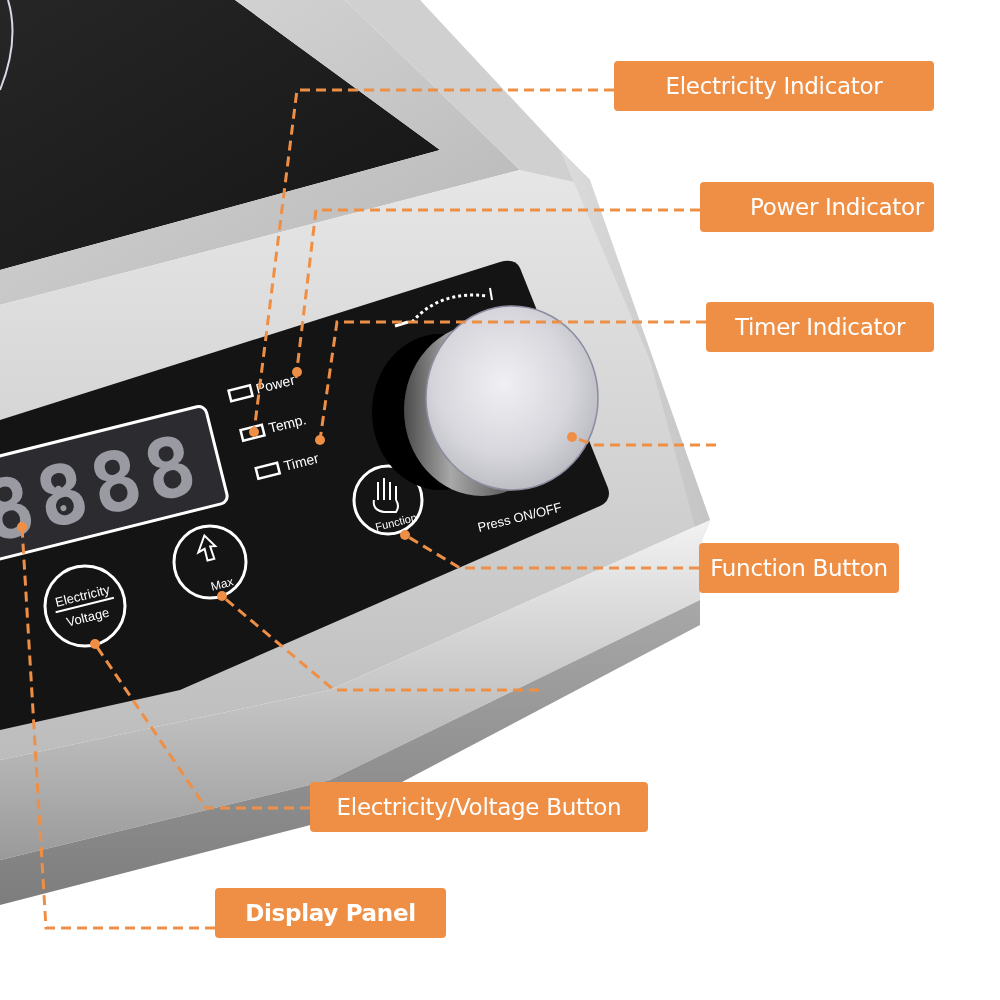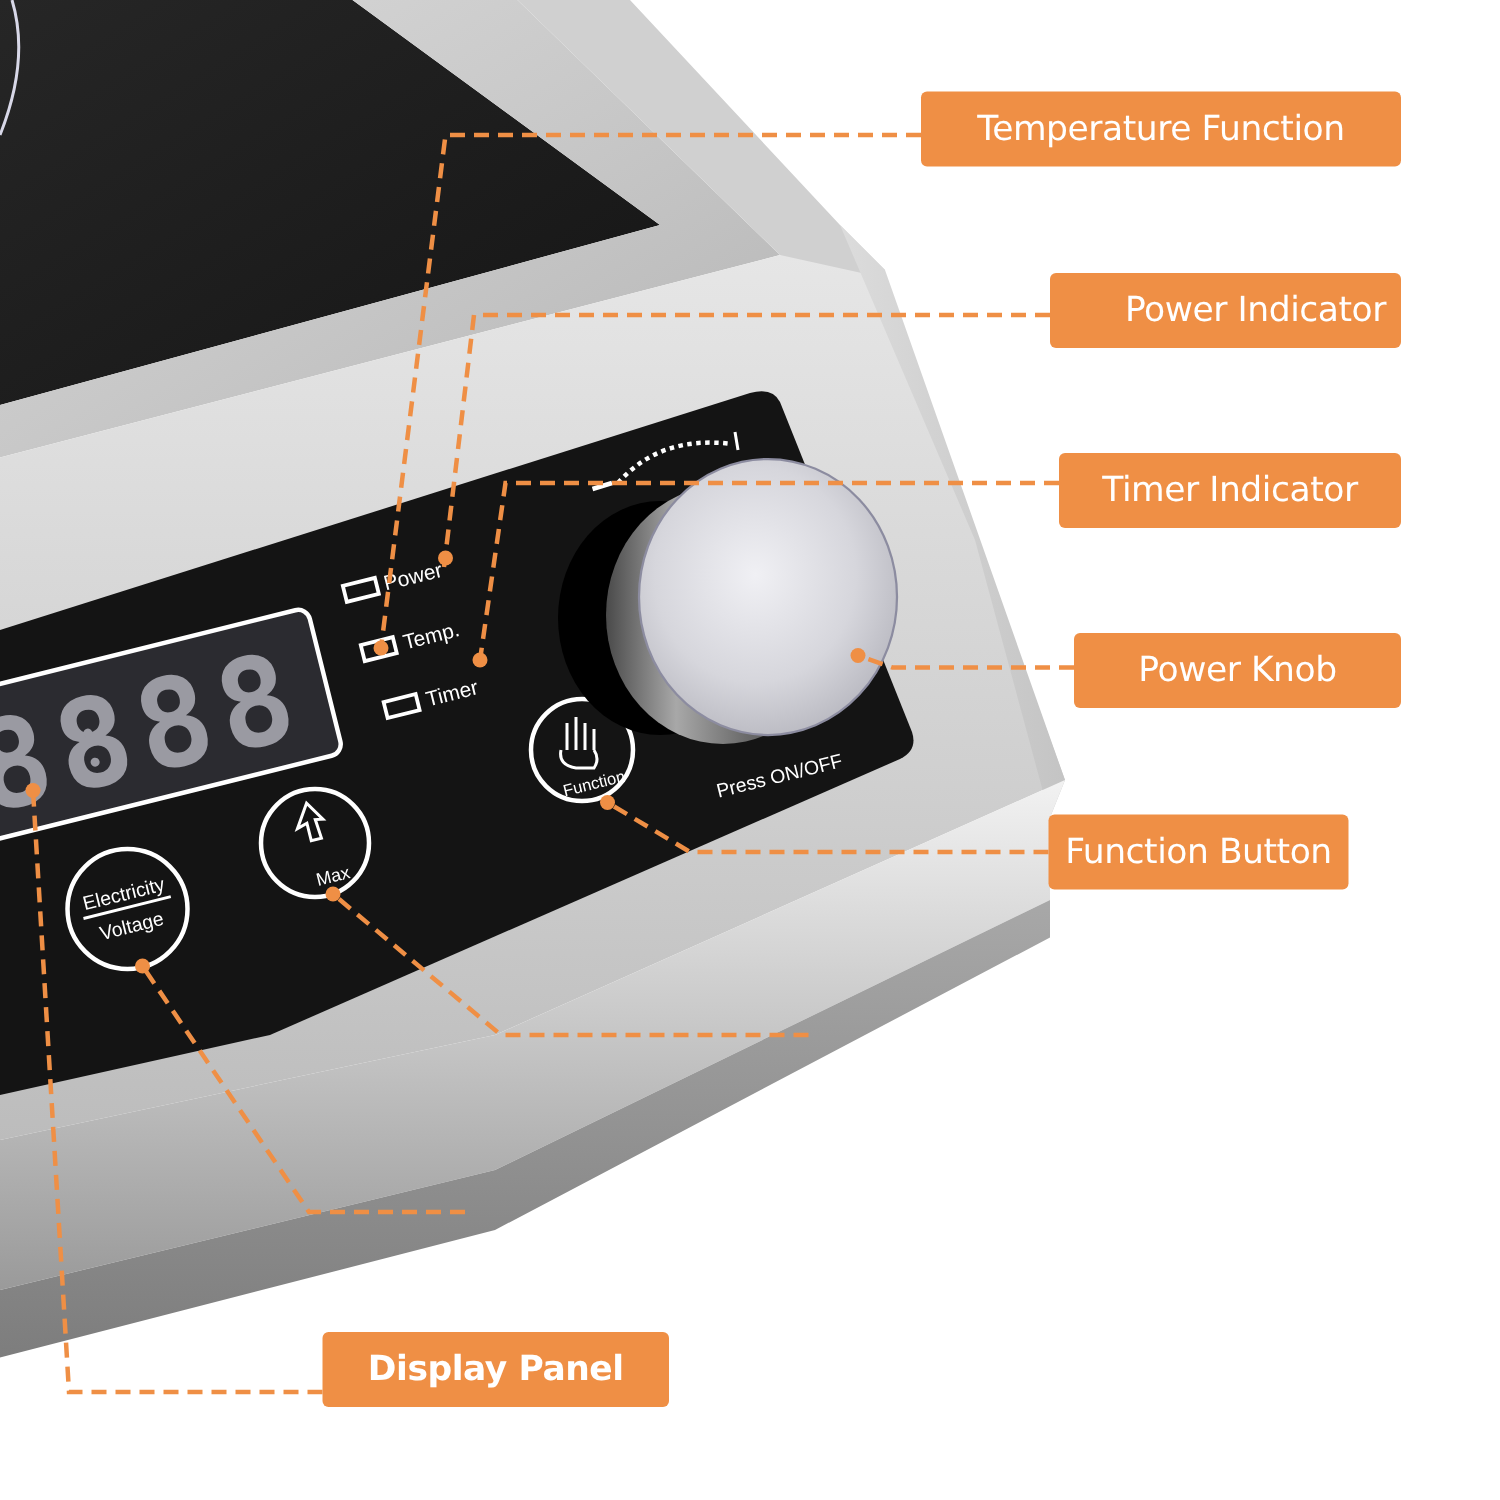--- a/index.html
+++ b/index.html
@@ -144,19 +144,19 @@
       <circle cx="320" cy="440" r="5"></circle>
       <circle cx="572" cy="437" r="5"></circle>
       <circle cx="405" cy="535" r="5"></circle>
       <circle cx="222" cy="596" r="5"></circle>
       <circle cx="95" cy="644" r="5"></circle>
       <circle cx="22" cy="527" r="5"></circle>
     </g>
   </svg>
 
   
-  <div class="callout" style="left:614px;top:61px;width:320px;">Temperature Function</div>
+  <div class="callout" style="left:614px;top:61px;width:320px;">Electricity Indicator</div>
   <div class="callout" style="left:700px;top:182px;width:234px;padding-left:40px;">Power Indicator</div>
   <div class="callout" style="left:706px;top:302px;width:228px;">Timer Indicator</div>
-  <div class="callout" style="left:716px;top:422px;width:218px;">Power Knob</div>
   <div class="callout" style="left:699px;top:543px;width:200px;">Function Button</div>
+  <div class="callout" style="left:310px;top:782px;width:338px;">Electricity/Voltage Button</div>
   <div class="callout" style="left:215px;top:888px;width:231px;font-weight:bold;">Display Panel</div>
 </div>
 
 </body></html>

